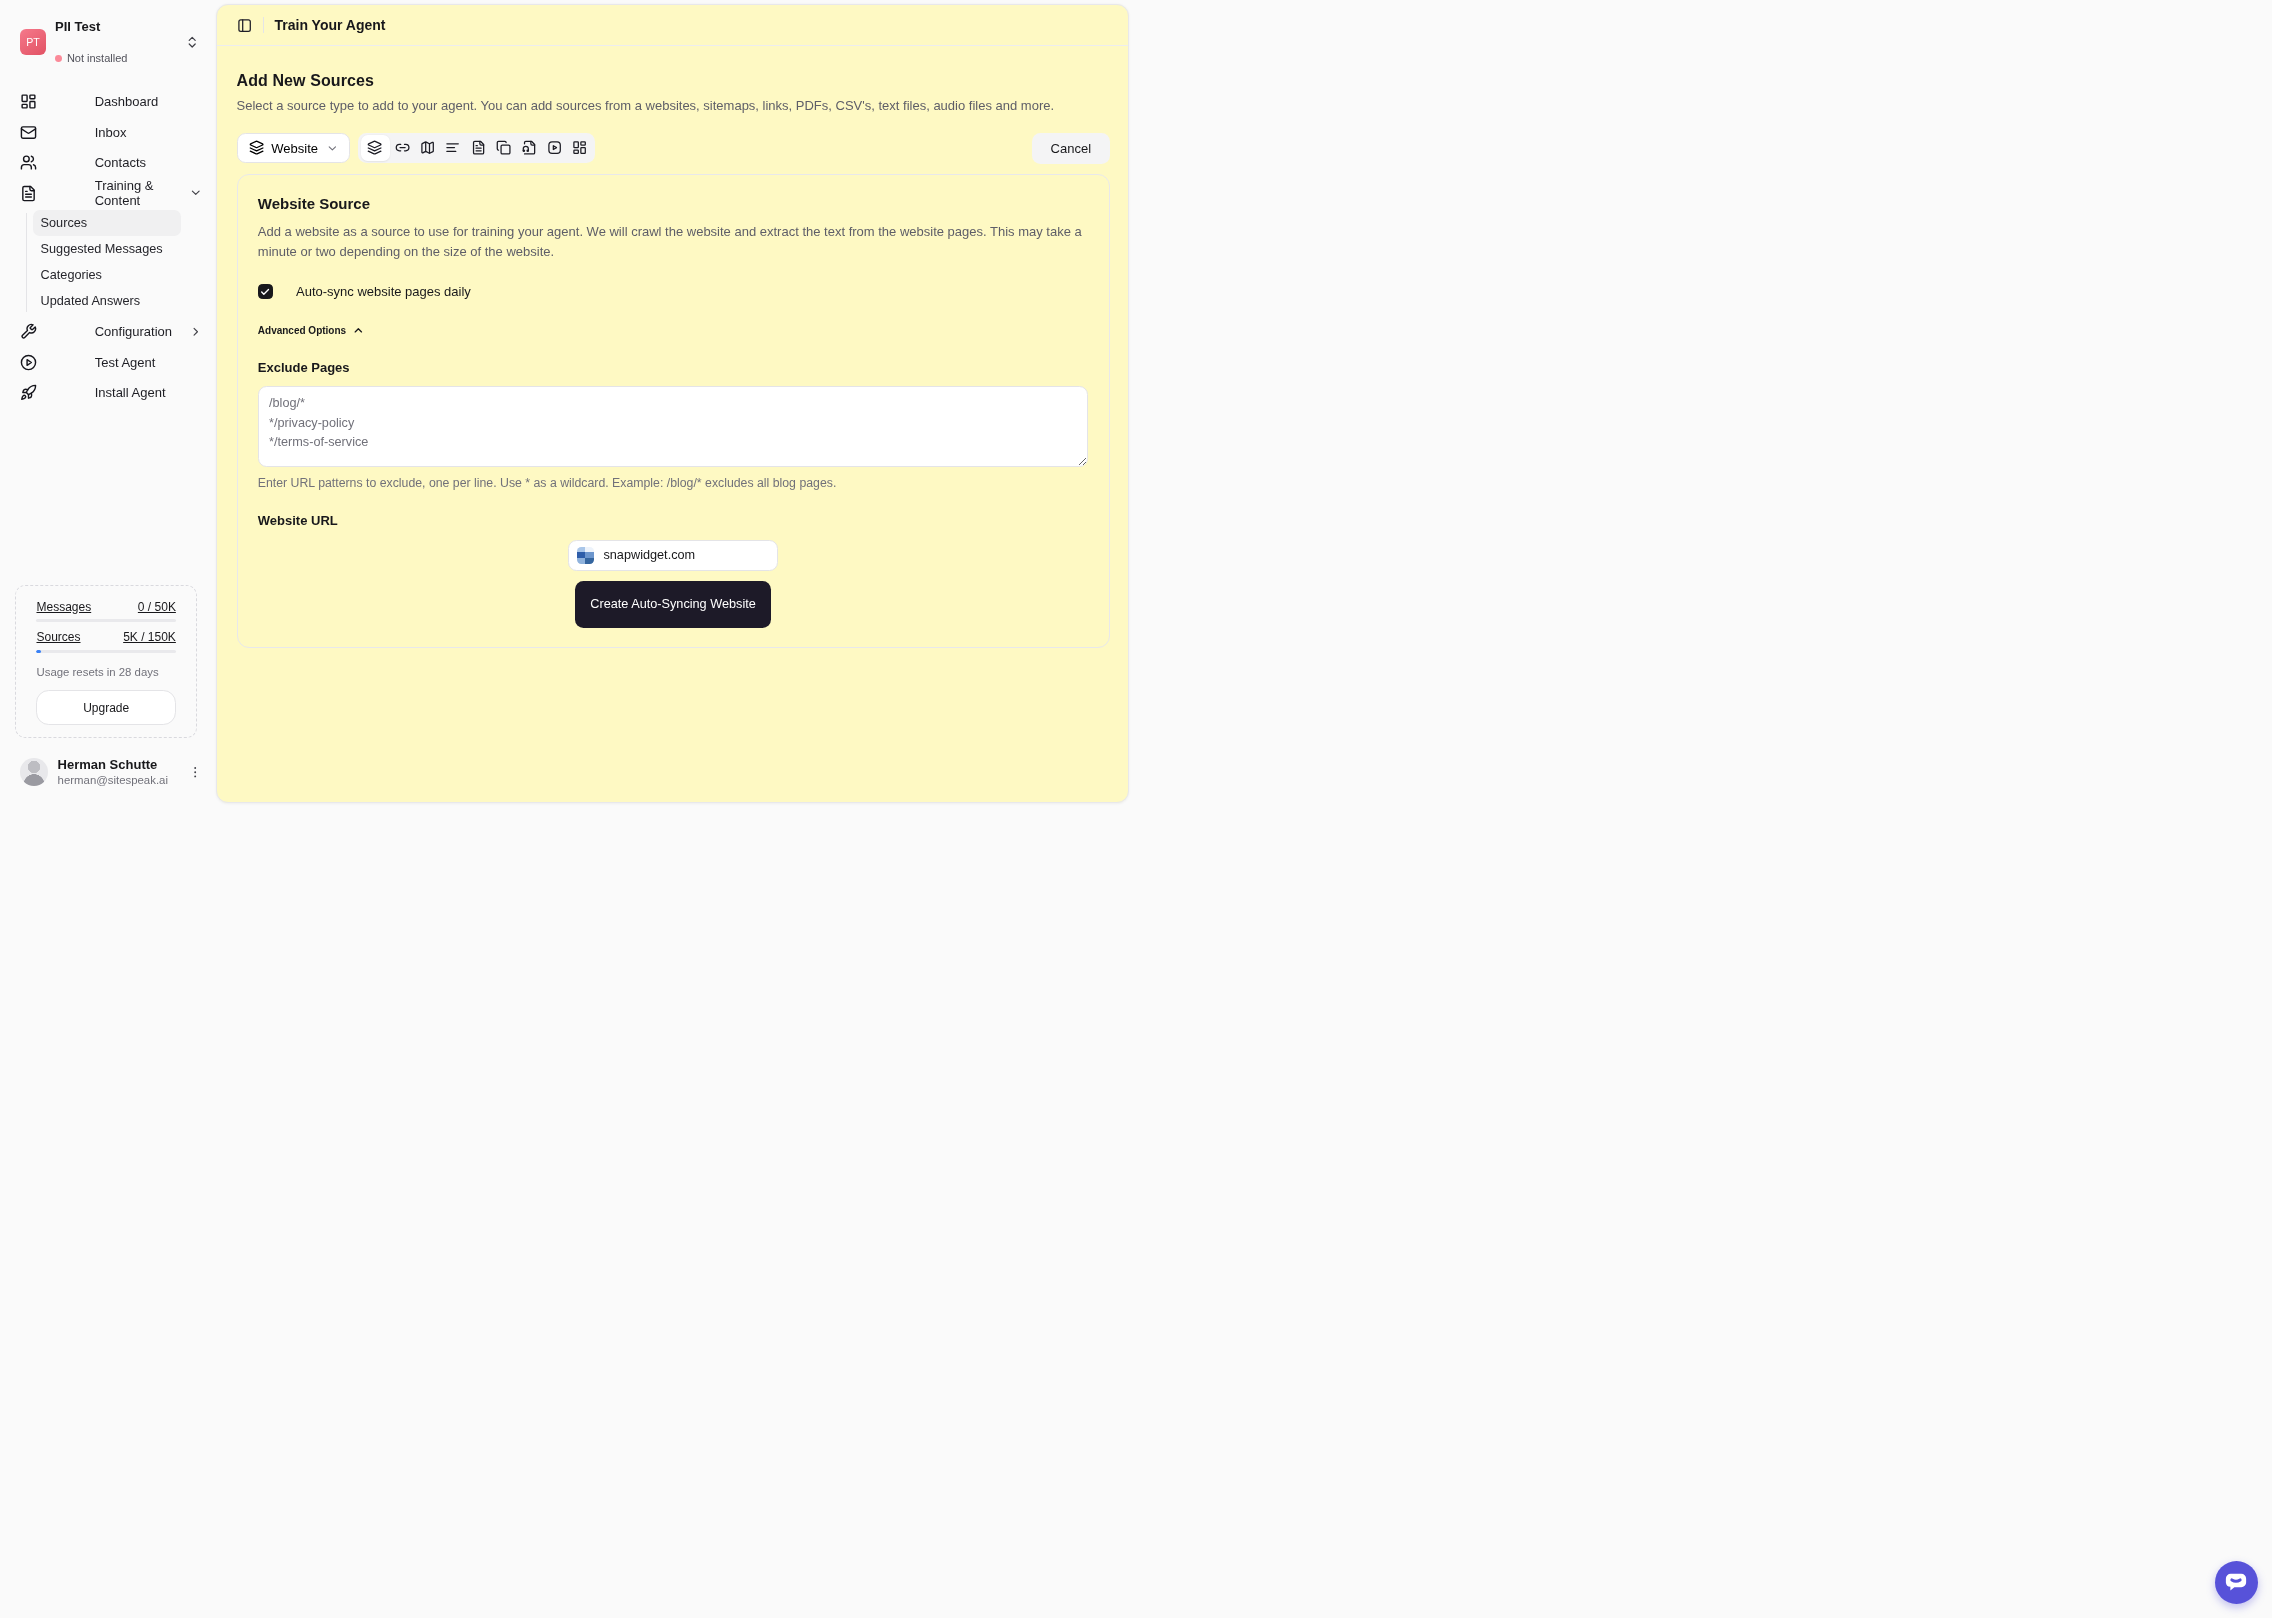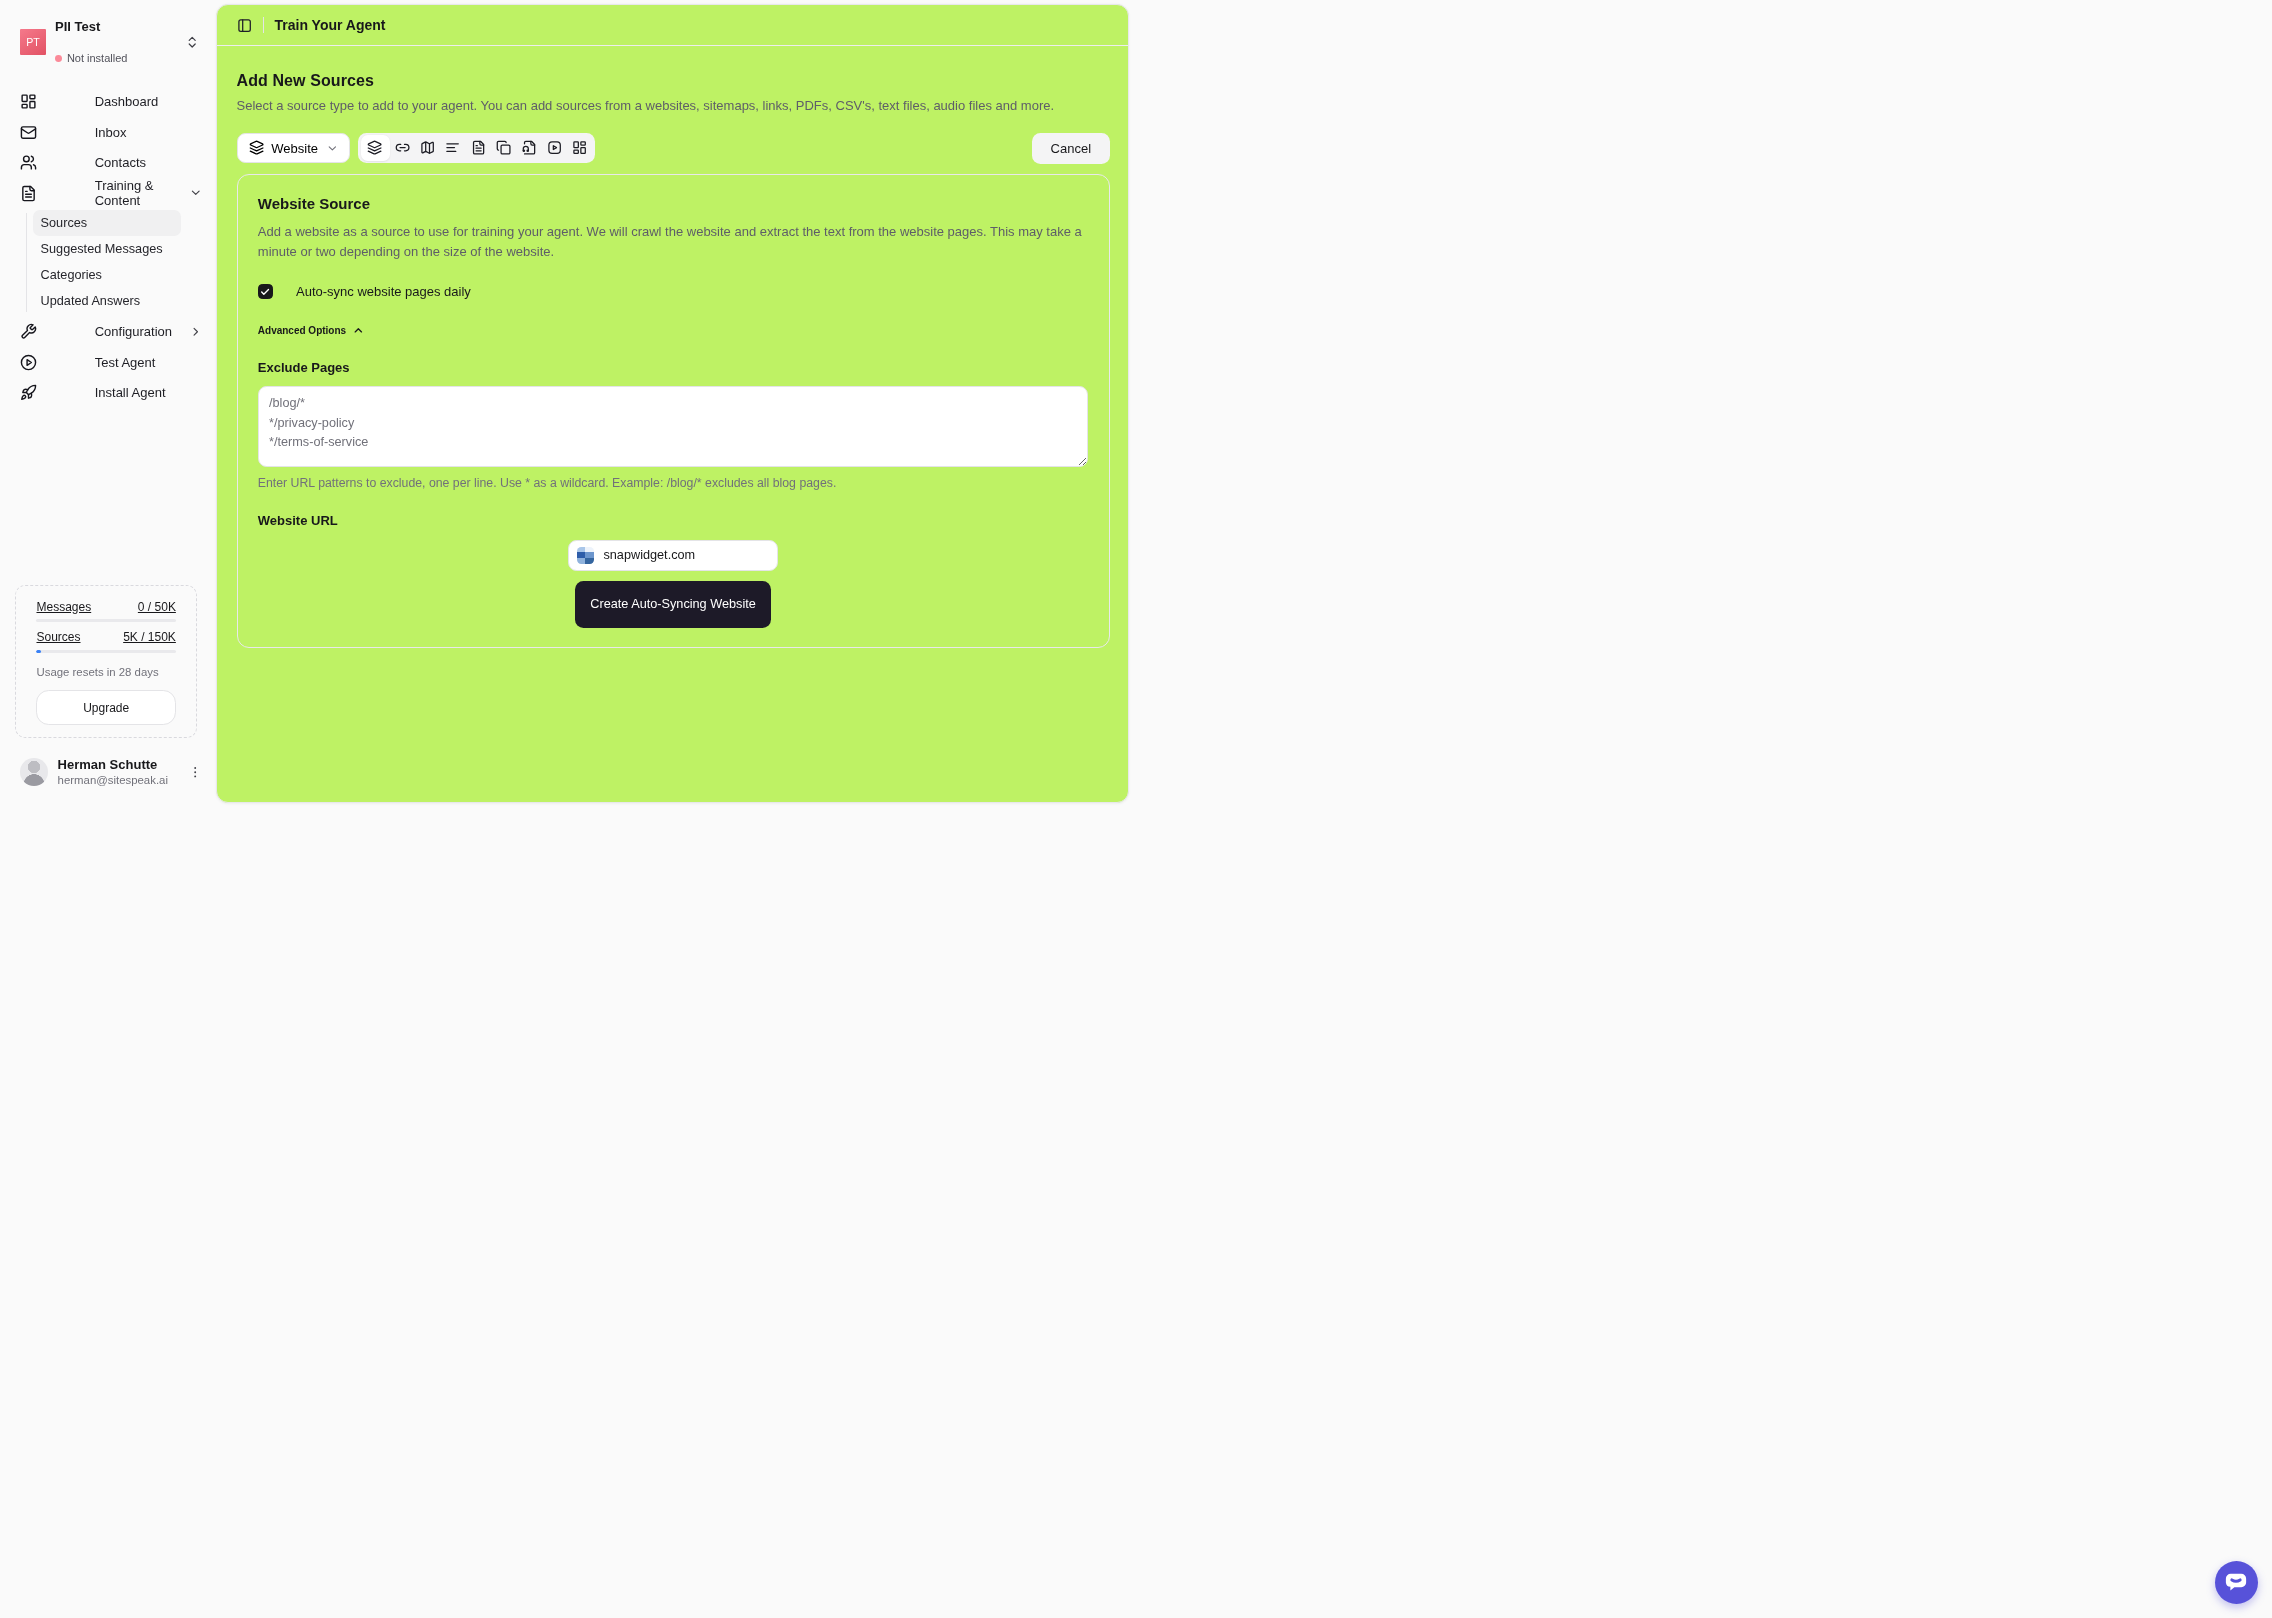--- a/index.html
+++ b/index.html
@@ -10,21 +10,21 @@
     font-family:"Liberation Sans", sans-serif;
     font-size:12.7px;
     -webkit-font-smoothing:antialiased;
   }
   .app { display:flex; width:100%; height:100%; }
 
   
   .sidebar { width:216px; flex:none; position:relative; height:100%; }
   .side-head { display:flex; align-items:center; gap:9.3px; padding:18.6px 17px 0 20.3px; }
   .avatar {
-    width:25.4px; height:25.4px; border-radius:1px; flex:none;
+    width:25.4px; height:25.4px; border-radius:6px; flex:none;
     display:flex; align-items:center; justify-content:center;
     color:#fff; font-size:10.6px; font-weight:500;
   }
   .ws-meta { line-height:1.2; }
   .ws-name { font-size:13px; font-weight:700; }
   .ws-status { display:flex; align-items:center; gap:5.1px; font-size:11px; color:#52525B; margin-top:18px; }
   .dot { width:6.8px; height:6.8px; border-radius:50%; }
   .chevrons { margin-left:auto; color:#3F3F46; display:flex; cursor:pointer; }
 
   .nav { margin-top:21px; padding:0 13.5px 0 19.5px; }
@@ -69,21 +69,21 @@
       #E8E8EB;
   }
   .user-meta { line-height:1.25; min-width:0; }
   .user-name { font-size:13px; font-weight:600; }
   .user-email { font-size:11.4px; color:#71717A; }
   .kebab { margin-left:auto; color:#3F3F46; display:flex; cursor:pointer; }
 
   
   .main {
     flex:1; margin:4.2px 6.8px 6px 0;
-    background:#bef264; border:0.8px solid #E8E8EB; border-radius:12px;
+    background:#fef9c3; border:0.8px solid #E8E8EB; border-radius:12px;
     box-shadow:0 0.8px 2.5px rgba(0,0,0,.05);
     display:flex; flex-direction:column; overflow:hidden; position:relative;
   }
   .m-header {
     height:41px; flex:none; display:flex; align-items:center;
     padding:0 19.5px; border-bottom:0.8px solid #EDEDEF; gap:11px;
   }
   .panel-toggle { display:flex; color:#1E1E28; cursor:pointer; }
   .v-div { width:0.8px; height:16px; background:#E4E4E7; }
   .m-title { font-size:14px; font-weight:600; }

